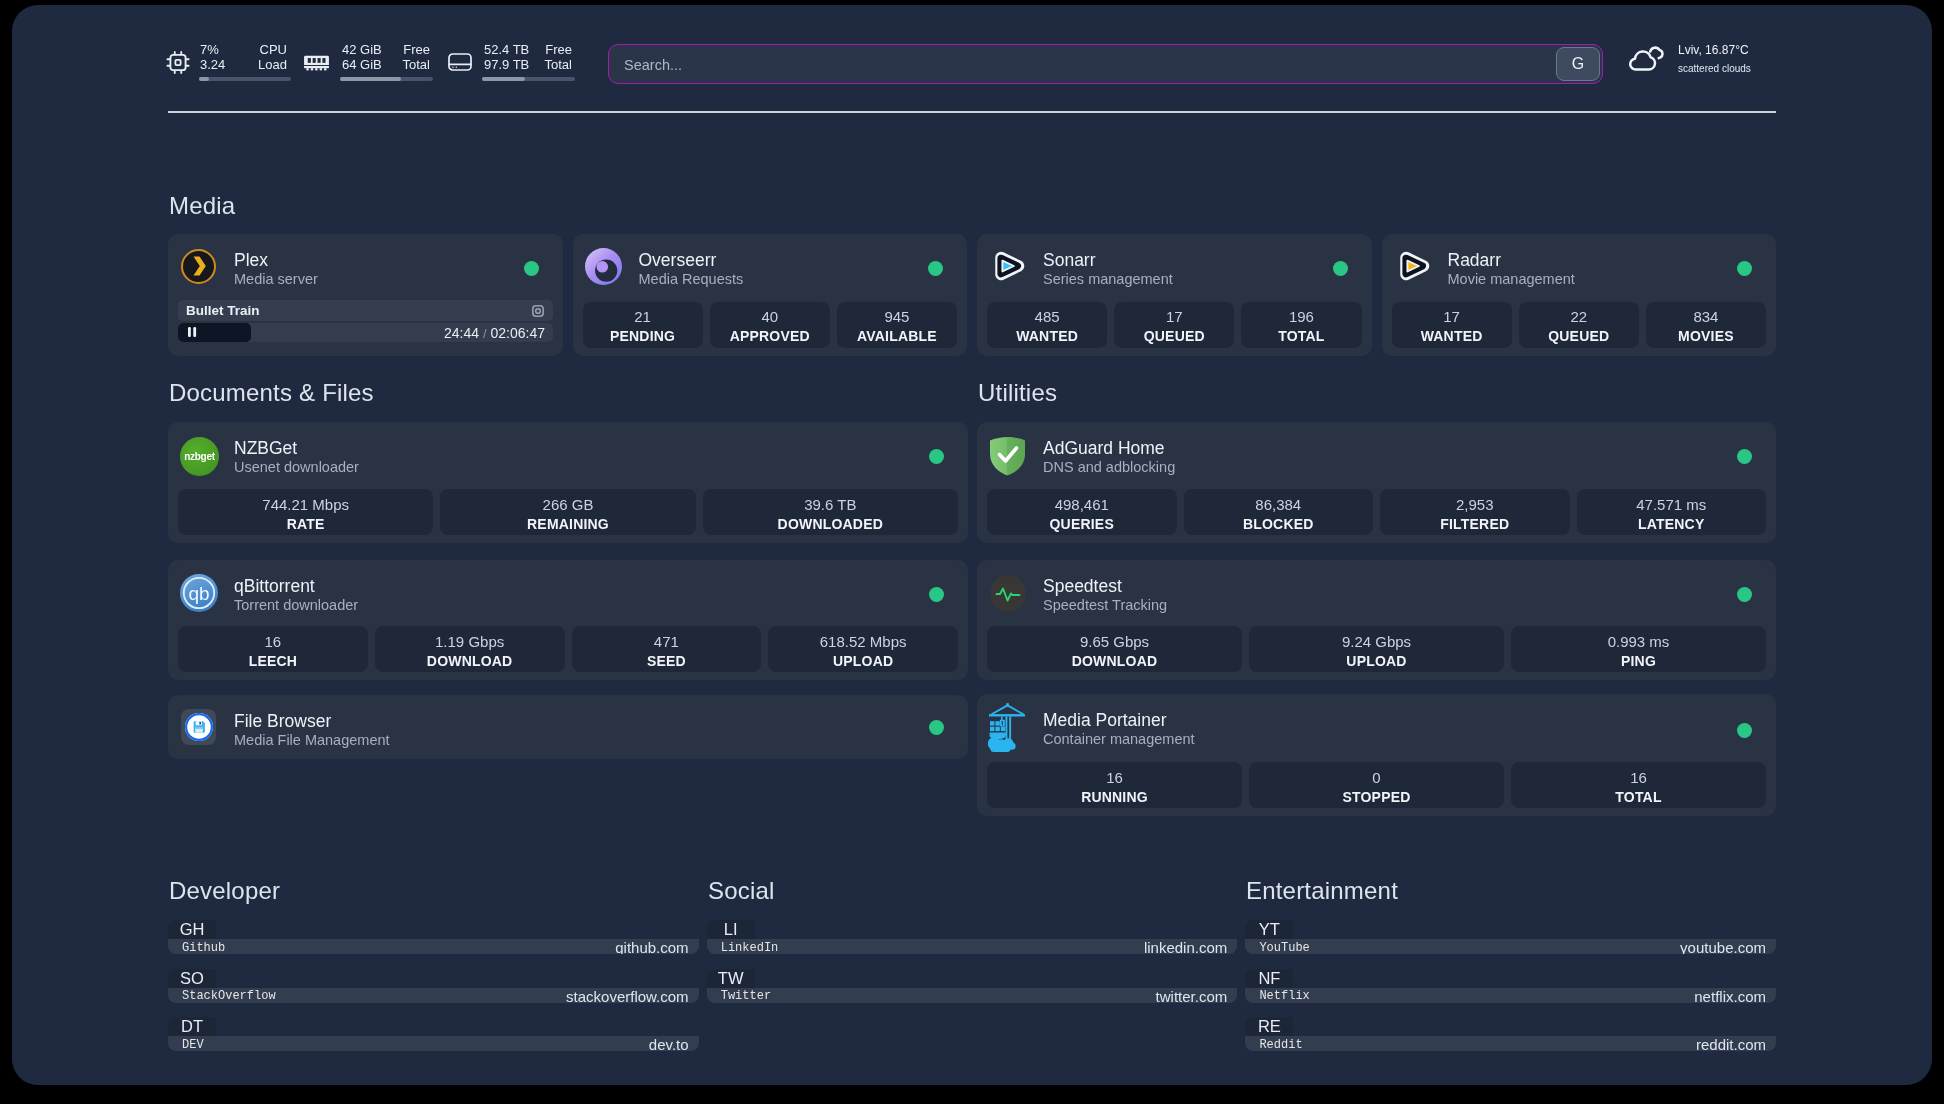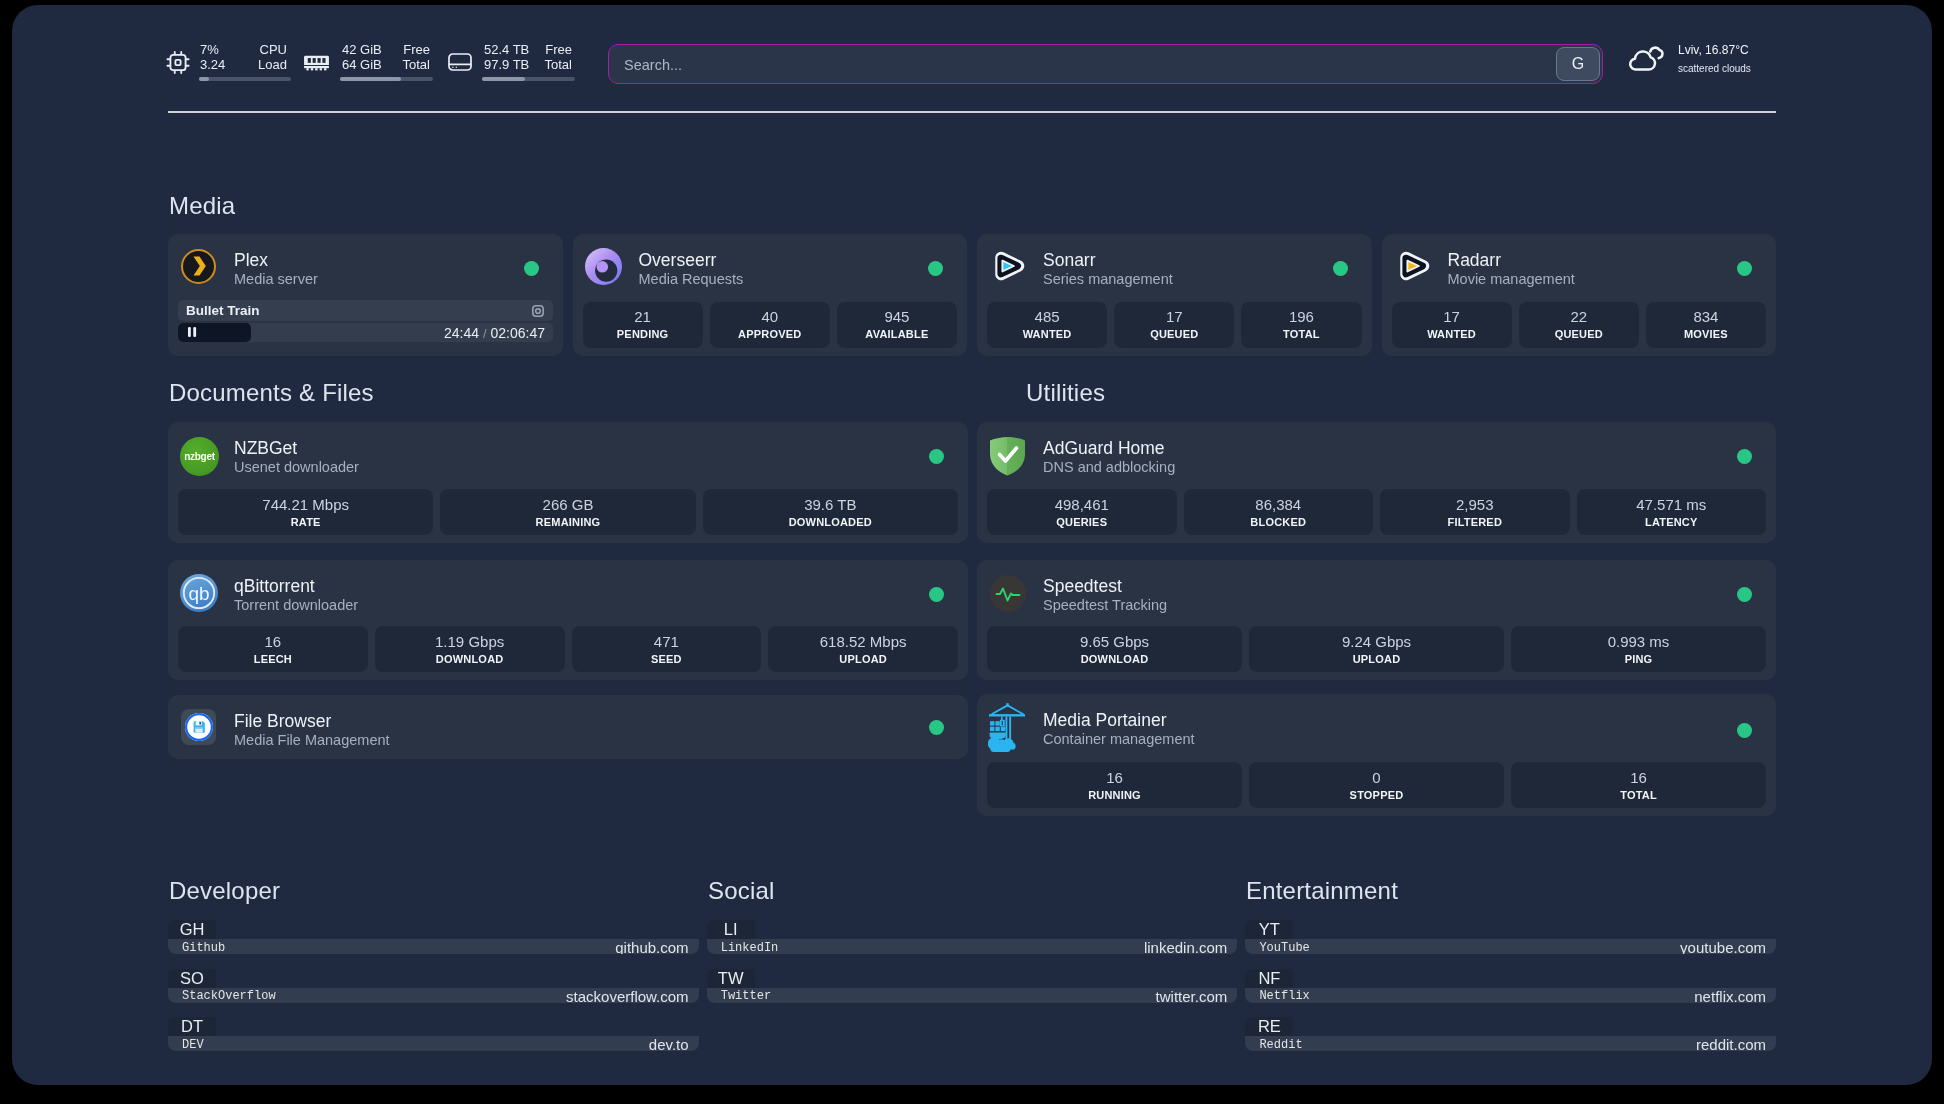--- a/index.html
+++ b/index.html
@@ -27,21 +27,21 @@
 
   
   .card { position:absolute; background:#2a3344; border-radius:10px; }
   .icon { position:absolute; }
   .title { position:absolute; left:66px; top:15.5px; font-size:17.5px; color:#eef2f7; }
   .subtitle { position:absolute; left:66px; top:37px; font-size:14.5px; color:#a6b0c0; }
   .dot { position:absolute; width:15px; height:15px; border-radius:50%; background:#29c786; right:24px; top:27px; }
   .stats { position:absolute; left:10px; right:10px; bottom:8px; height:46px; display:flex; gap:7px; }
   .sbox { flex:1; background:rgba(12,19,34,0.35); border-radius:8px; text-align:center; overflow:hidden; }
   .sval { margin-top:6.5px; font-size:15px; color:#ccd3df; }
-  .slab { margin-top:3px; font-size:11px; font-weight:bold; color:#f1f4f9; letter-spacing:0.2px; }
+  .slab { margin-top:3px; font-size:14px; font-weight:bold; color:#f1f4f9; letter-spacing:0.2px; }
 
   
   .mpanel { position:absolute; left:10px; right:10px; top:65.5px; height:21.5px; background:rgba(255,255,255,0.055); border-radius:5px; }
   .mpanel .mt { position:absolute; left:8px; top:3px; font-size:13.5px; font-weight:bold; color:#eaeef5; }
   .prow { position:absolute; left:10px; right:10px; top:89px; height:18.5px; background:rgba(255,255,255,0.05); border-radius:5px; overflow:hidden; }
   .ppill { position:absolute; left:0; top:0; bottom:0; width:73px; background:#0e1626; border-radius:5px; }
   .ptime { position:absolute; right:8px; top:1.5px; font-size:14px; font-weight:normal; color:#e9edf4; }
 
   
   .bm { position:absolute; height:34px; display:flex; border-radius:8px; overflow:hidden;flex-direction:column; }
@@ -124,21 +124,21 @@
 <svg class="abs" style="left:1627px; top:42px;" width="37" height="30" viewBox="0 0 37 30" fill="none" stroke="#f0f3f8" stroke-width="2.5" stroke-linecap="round" stroke-linejoin="round">
   <path d="M23.2 9.6 a5.2 5.2 0 0 1 9.4-1.6 a4 4 0 0 1 0.9 7.3 l-1.8 0.9"></path>
   <path d="M9.2 27.5 h12.6 a6.3 6.3 0 0 0 1.8-12.3 a8 8 0 0 0-15.6 1.5 a5.3 5.3 0 0 0 1.2 10.8 z"></path>
 </svg>
 <div class="weather-t1">Lviv, 16.87°C</div>
 <div class="weather-t2">scattered clouds</div>
 <div class="toprule"></div>
 
 <div class="h1" style="left:169px; top:192px;">Media</div>
 <div class="h1" style="left:169px; top:379px;">Documents &amp; Files</div>
-<div class="h1" style="left:978px; top:379px;margin-left:48px;">Utilities</div>
+<div class="h1" style="left:978px; top:379px;">Utilities</div>
 <div class="h1" style="left:169px; top:877px;">Developer</div>
 <div class="h1" style="left:708px; top:877px;">Social</div>
 <div class="h1" style="left:1246px; top:877px;">Entertainment</div>
 
 <div class="card" style="left:168px; top:234px; width:395px; height:121.5px;">
   <div class="icon" style="left:13px; top:15px; width:35px; height:35px; border-radius:50%; background:#16181d; border:2.5px solid #cf8c1d;">
     <svg width="30" height="30" viewBox="0 0 30 30" style="position:absolute;left:0;top:0;">
       <path d="M10.5 5.5 h6 L22.8 15 l-6.3 9.5 h-6 L16.8 15 z" fill="#ebaf1b"></path>
     </svg>
   </div>

